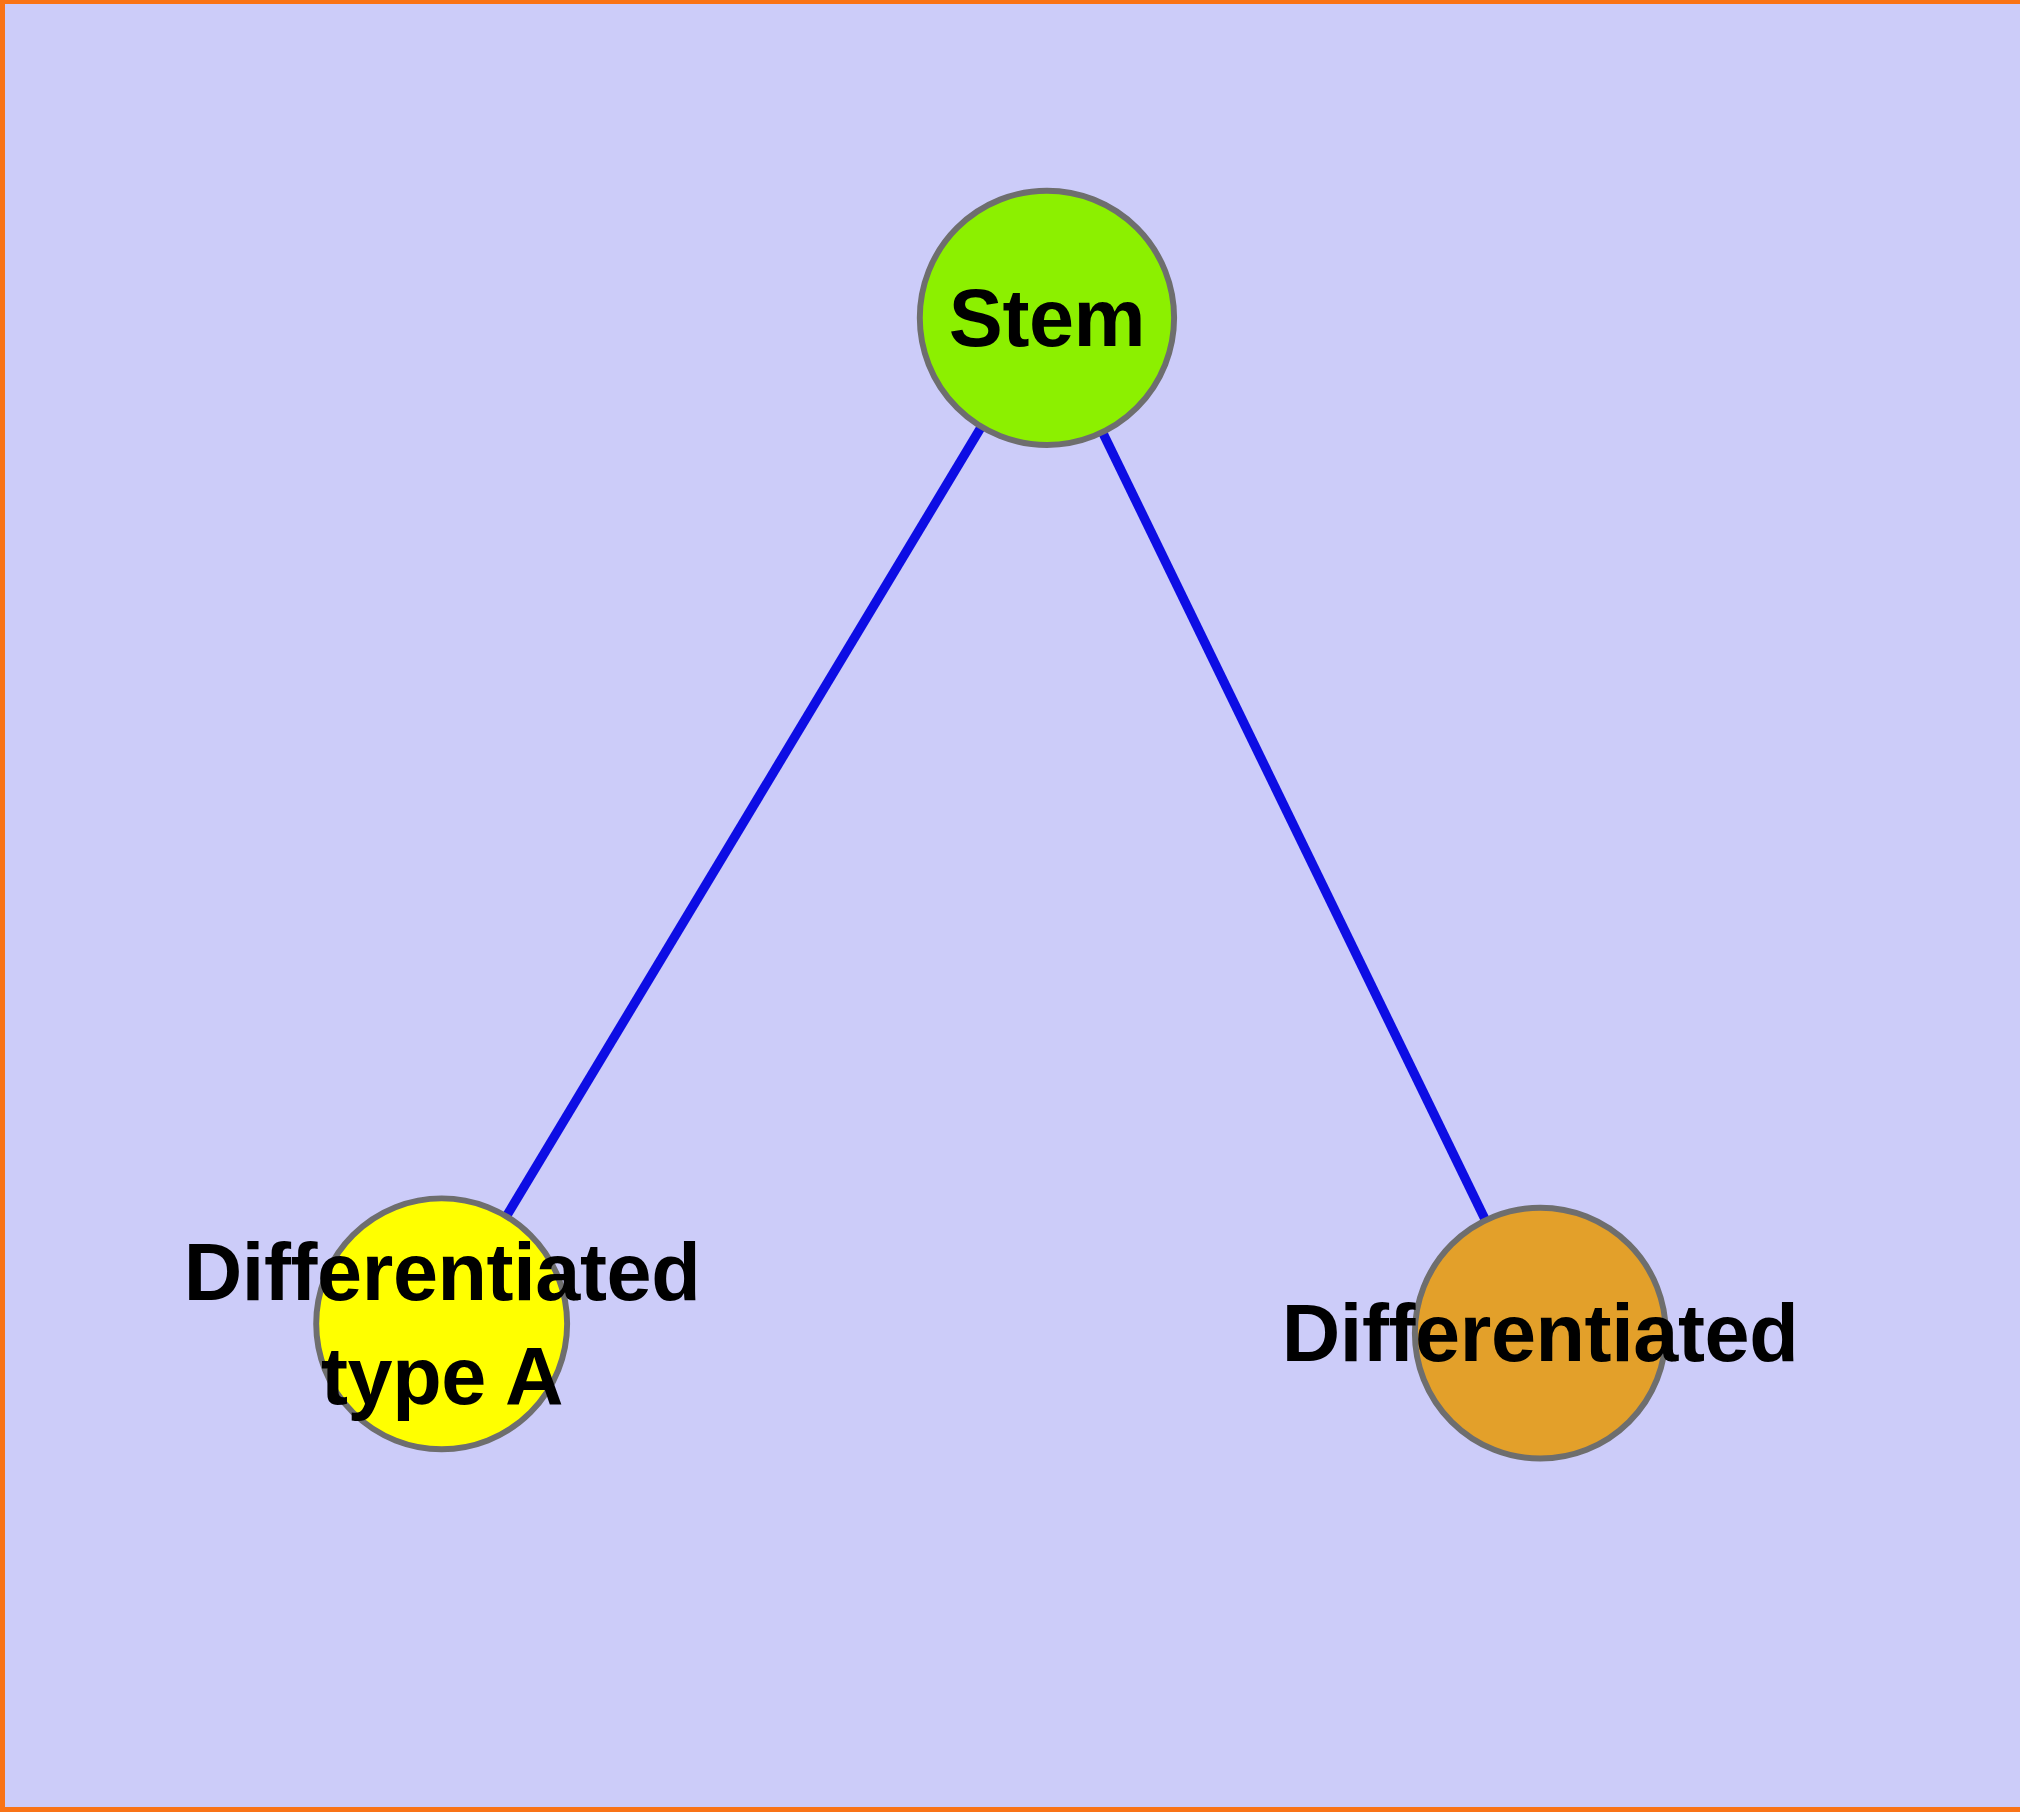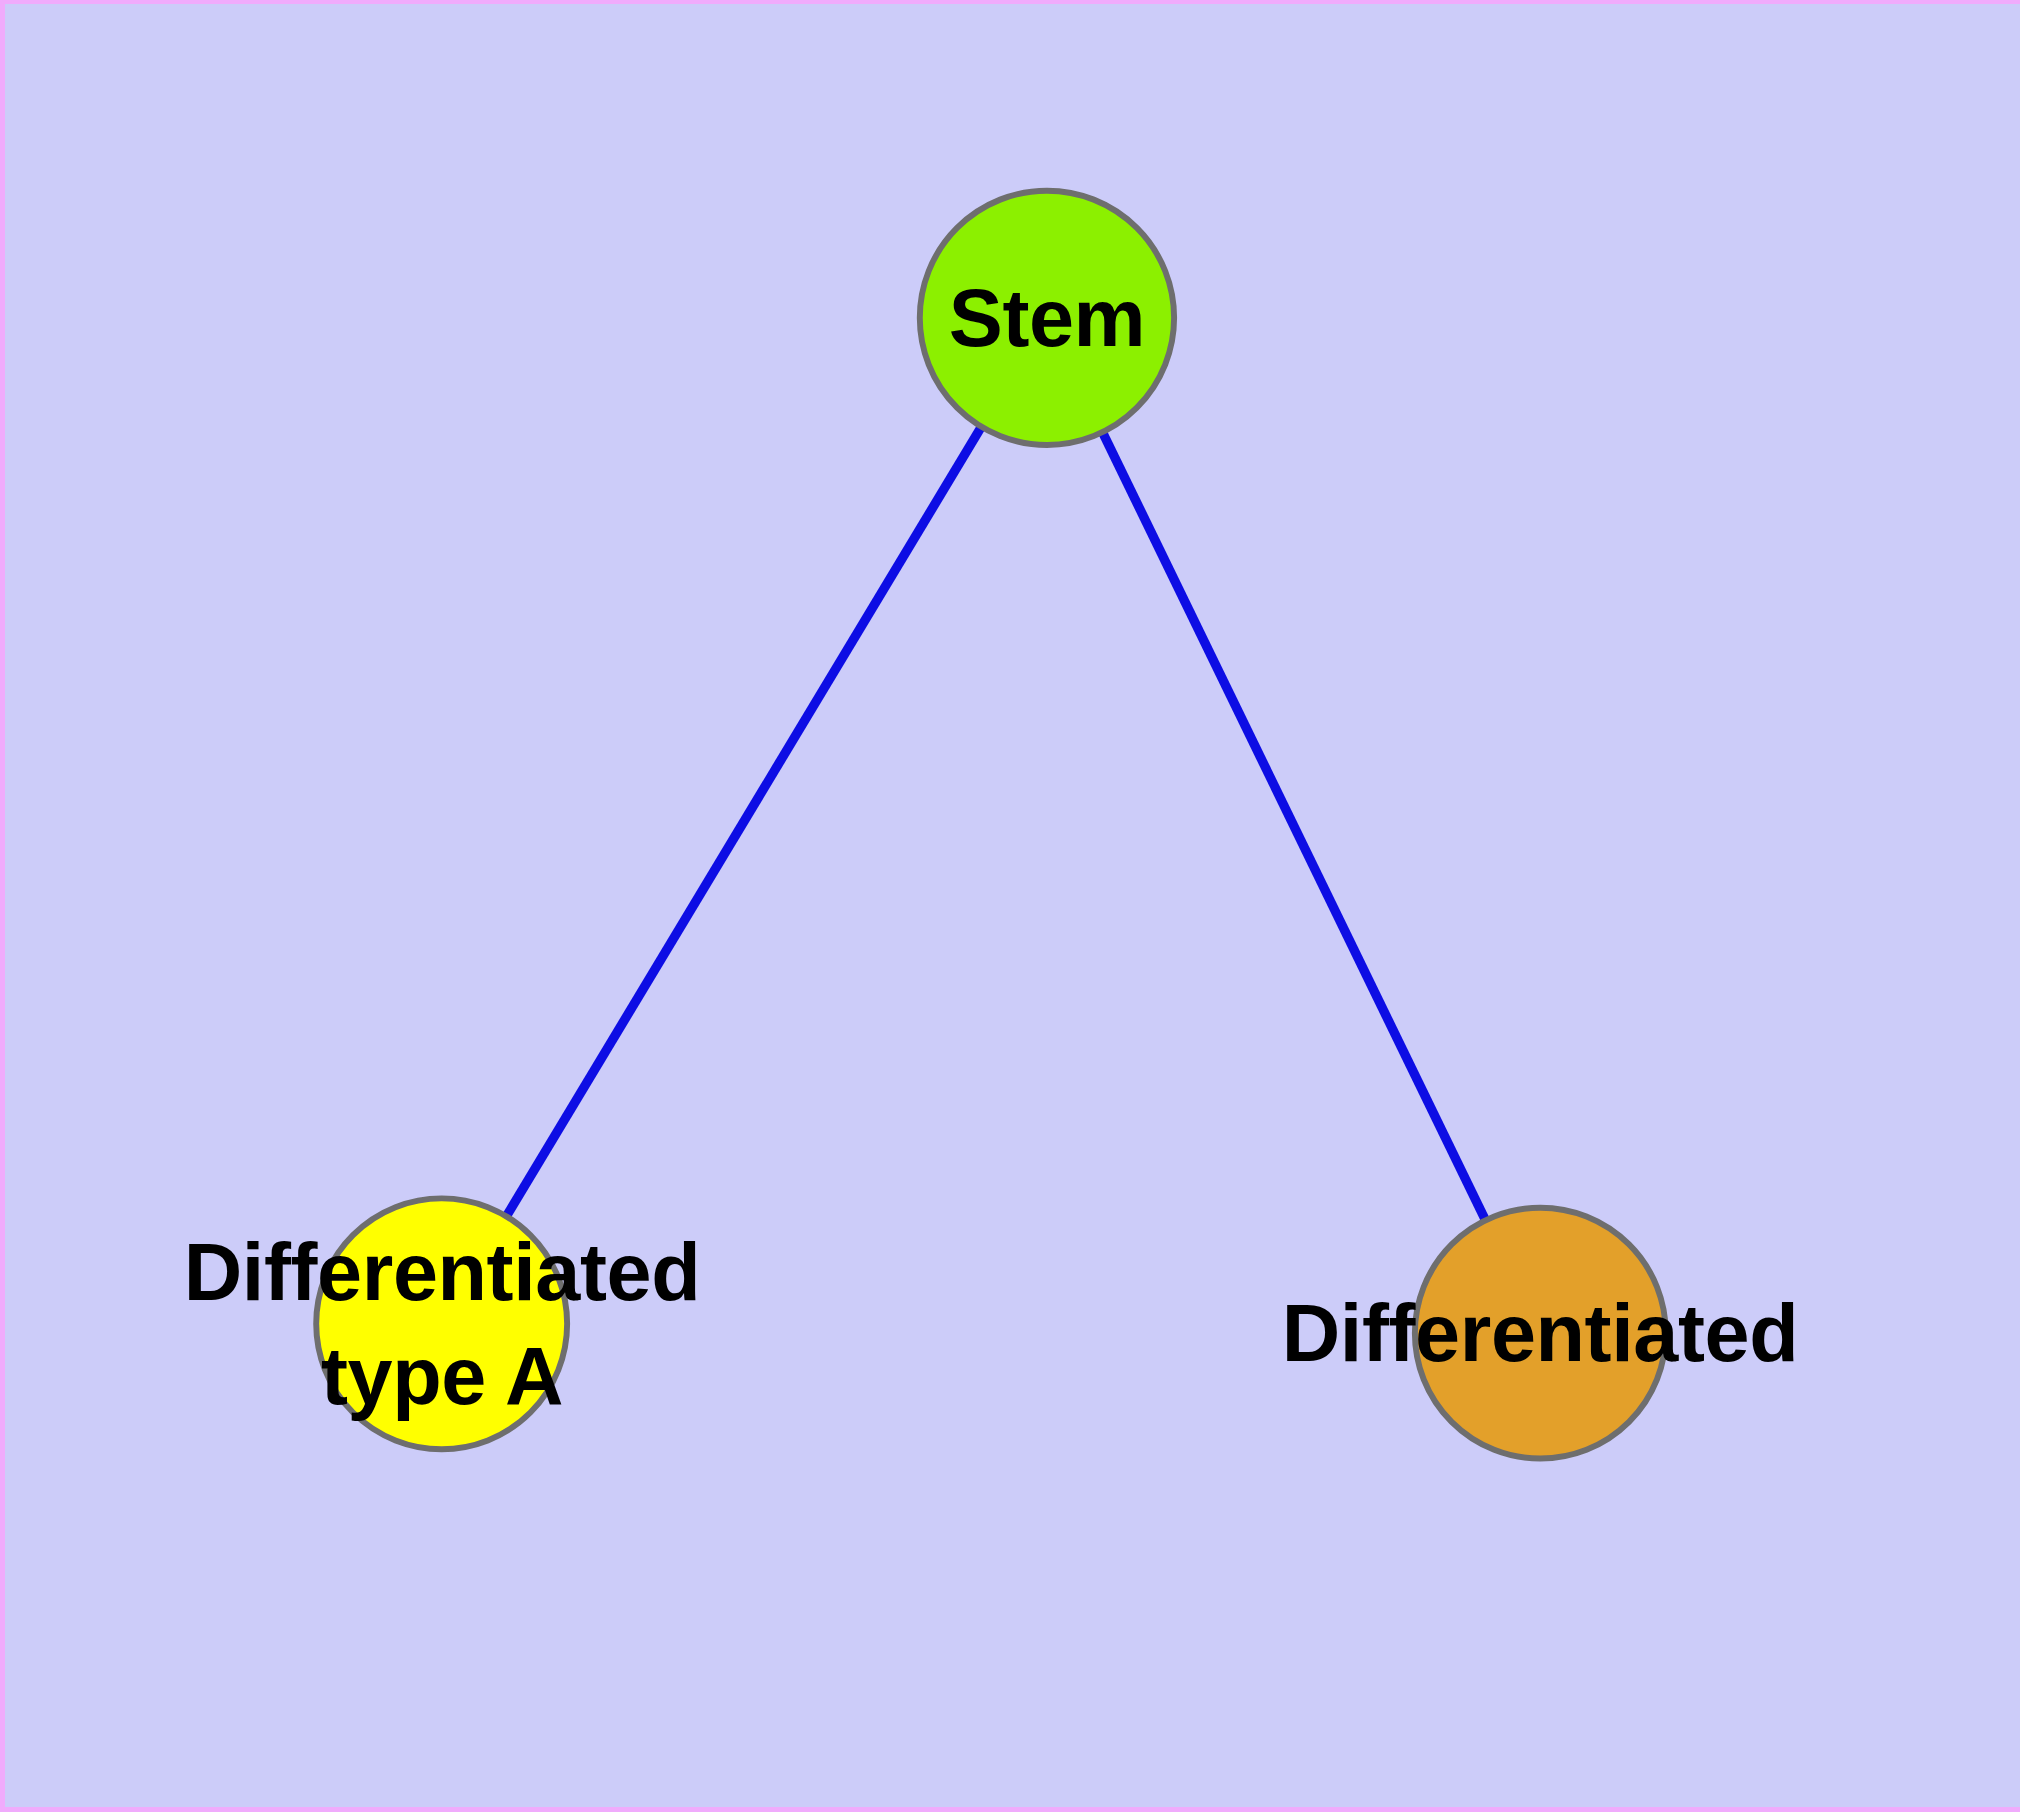--- a/index.html
+++ b/index.html
@@ -6,21 +6,21 @@
   html, body {
     margin: 0;
     padding: 0;
     background: #ffffff;
   }
   #canvas {
     position: relative;
     width: 2021px;
     height: 1812px;
     overflow: hidden;
-    background: #f0abfc;
+    background: #f97316;
     font-family: "Liberation Sans", "DejaVu Sans", sans-serif;
   }
   #plot-background {
     position: absolute;
     left: 5.1px;
     top: 4.2px;
     width: 2015px;
     height: 1803px;
     background: #ccccf9;
   }

